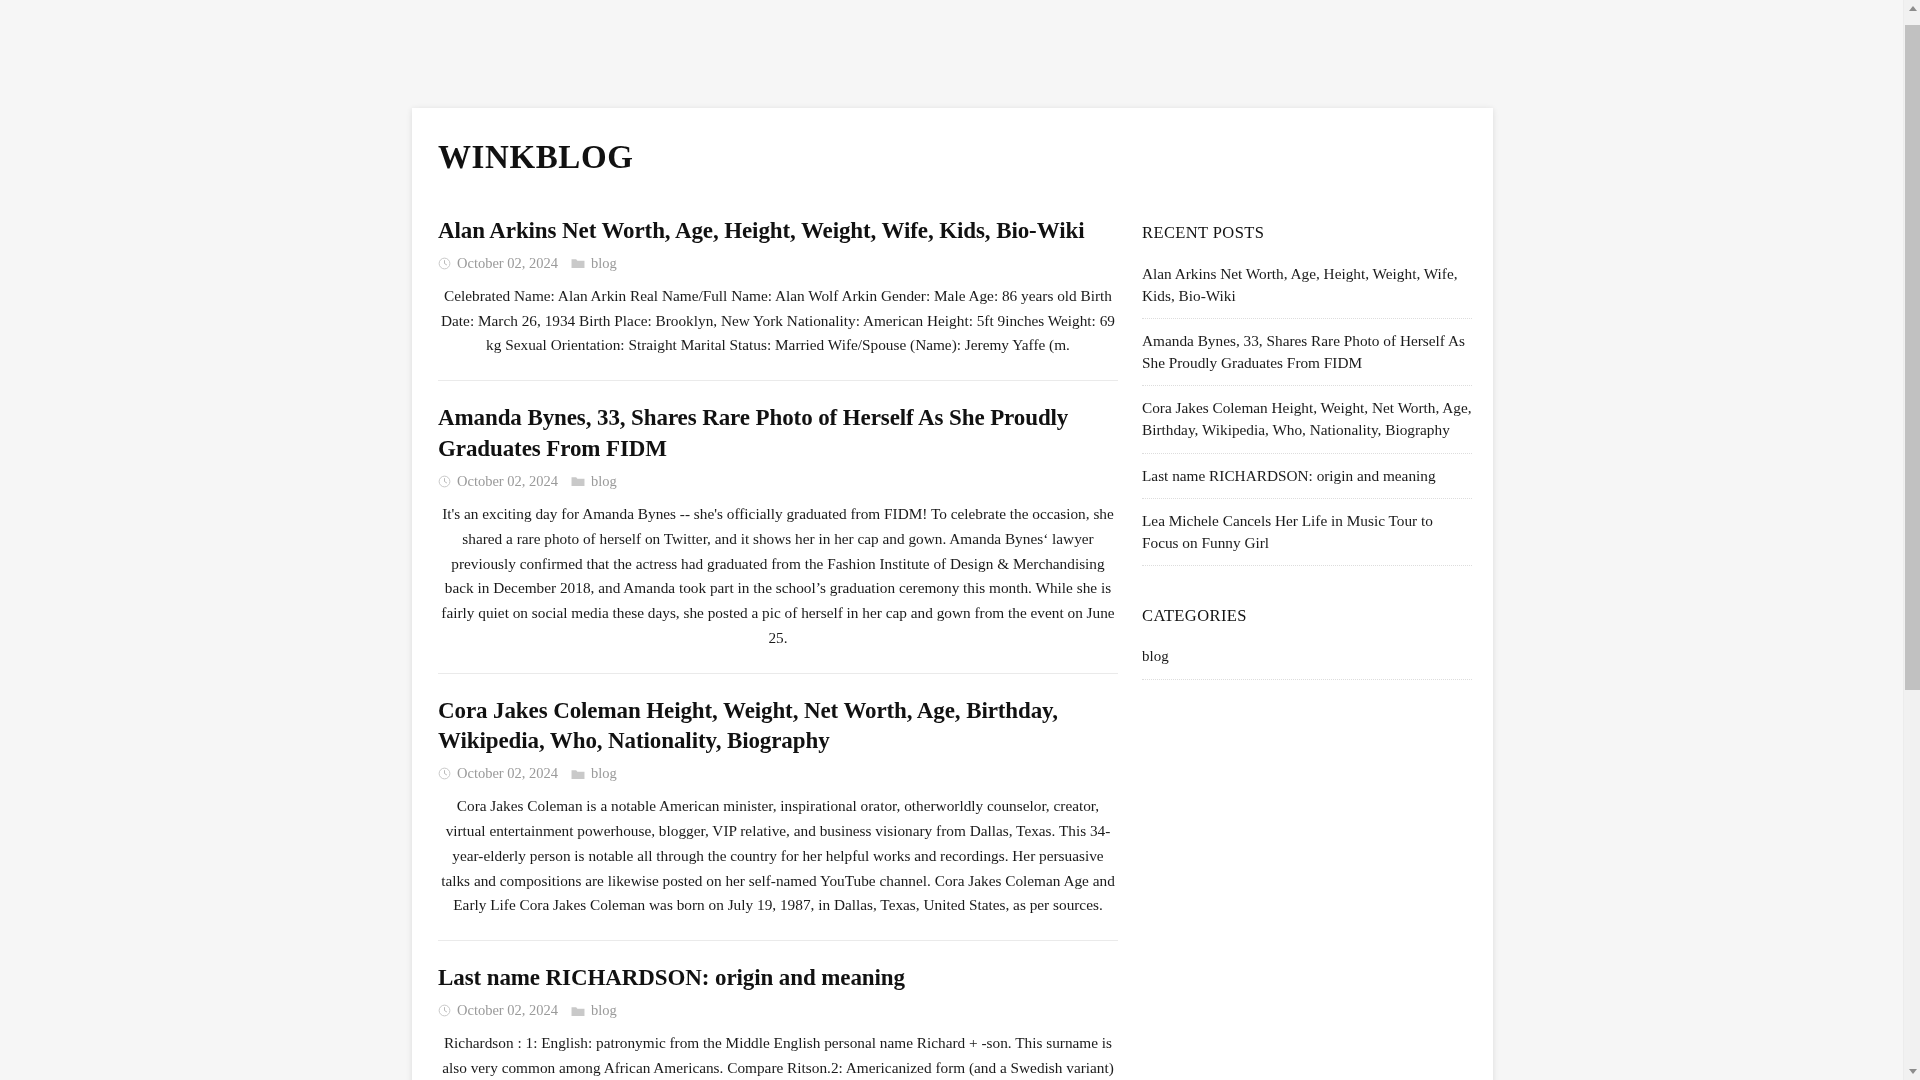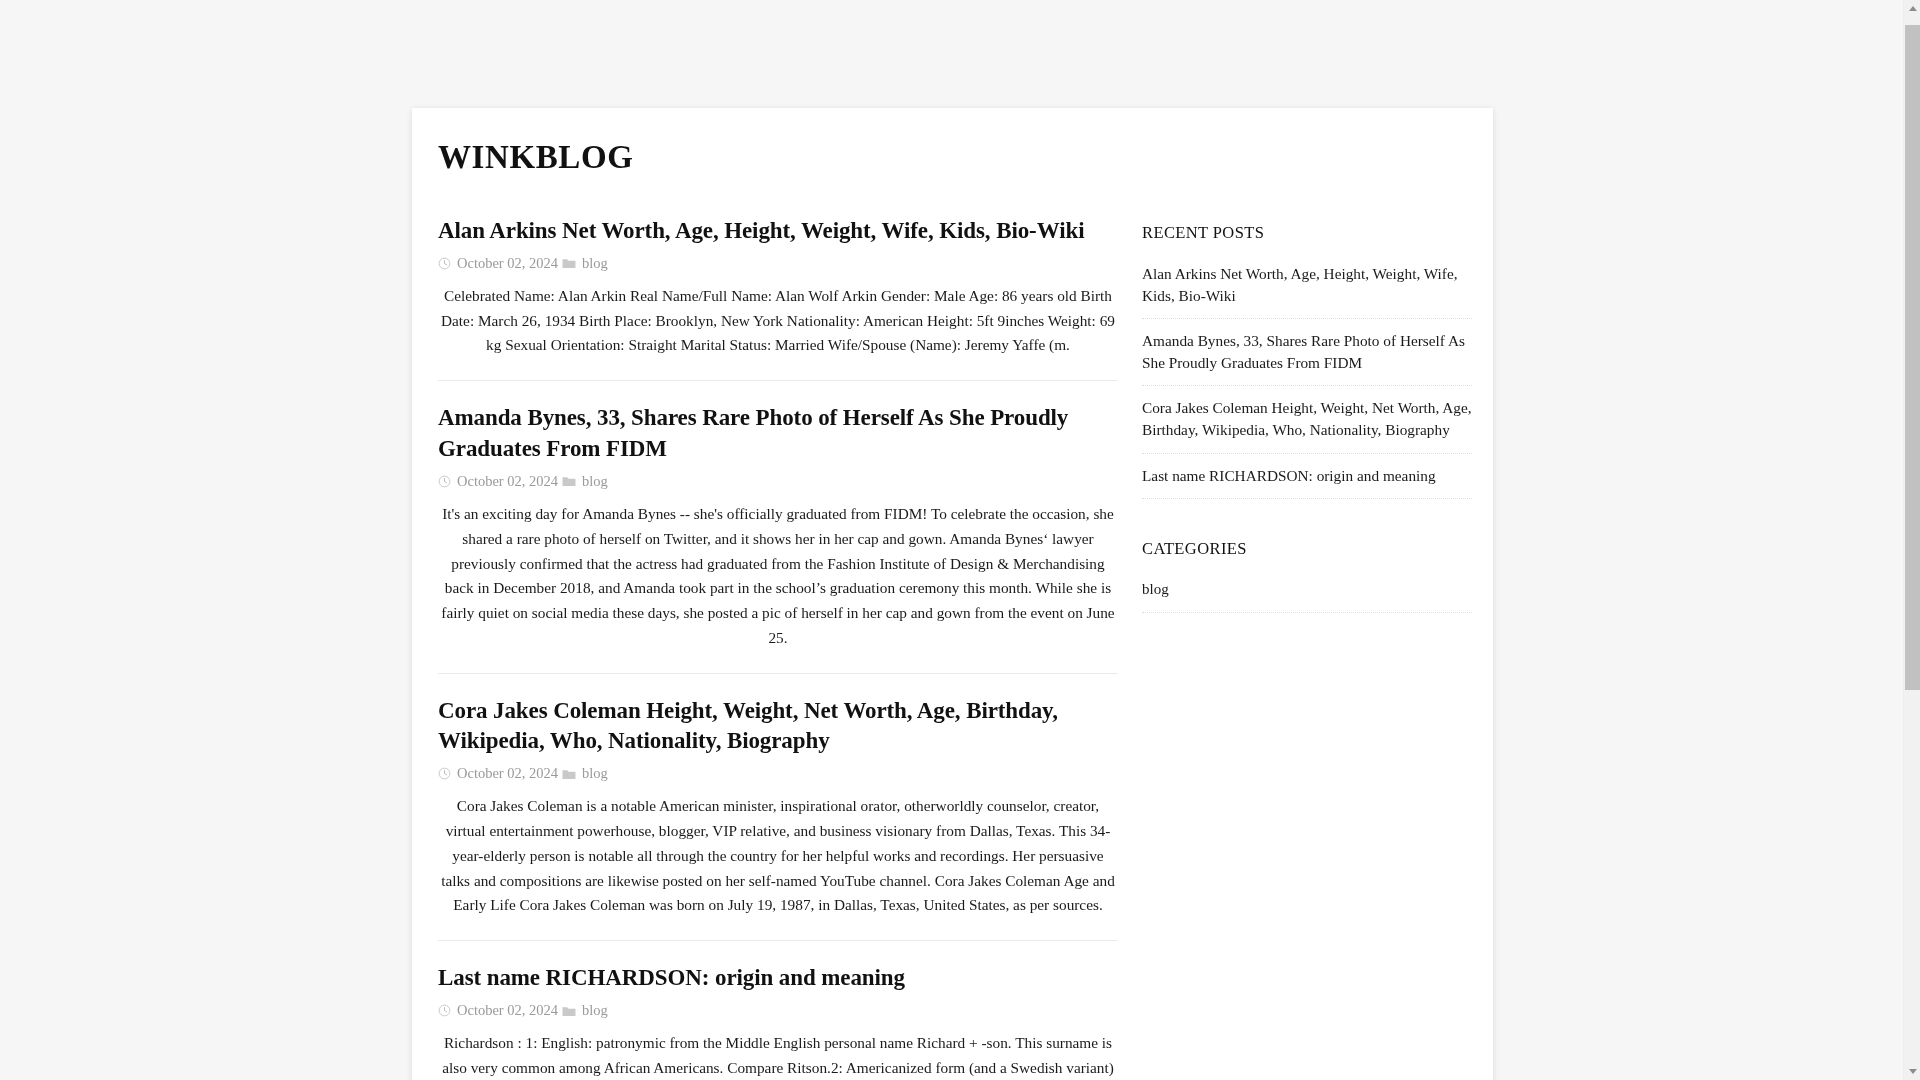--- a/index.html
+++ b/index.html
@@ -78,21 +78,21 @@
     font-weight: bold;
     line-height: 1.32;
     color: #111111;
     margin: 0 0 9px 0;
     letter-spacing: -0.1px;
   }
 
   .post-meta {
     display: flex;
     align-items: center;
-    gap: 4px;
+    gap: 13px;
     font-family: "Liberation Serif", "DejaVu Serif", serif;
     font-size: 14.5px;
     color: #9a9a9a;
     margin-bottom: 12px;
   }
   .meta-item {
     display: inline-flex;
     align-items: center;
     gap: 6px;
   }
@@ -293,20 +293,23 @@
               <a href="#">Alan Arkins Net Worth, Age, Height, Weight, Wife, Kids, Bio-Wiki</a>
             </li>
             <li>
               <a href="#">Amanda Bynes, 33, Shares Rare Photo of Herself As She Proudly Graduates From FIDM</a>
             </li>
             <li>
               <a href="#">Cora Jakes Coleman Height, Weight, Net Worth, Age, Birthday, Wikipedia, Who, Nationality, Biography</a>
             </li>
             <li>
               <a href="#">Last name RICHARDSON: origin and meaning</a>
+            </li>
+            <li>
+              <a href="#">Lea Michele Cancels Her Life in Music Tour to Focus on Funny Girl</a>
             </li>
           </ul>
         </section>
 
         <section class="widget">
           <h3 class="widget-title">CATEGORIES</h3>
           <ul class="widget-list categories">
             <li>
               <a href="#">blog</a>
             </li>

